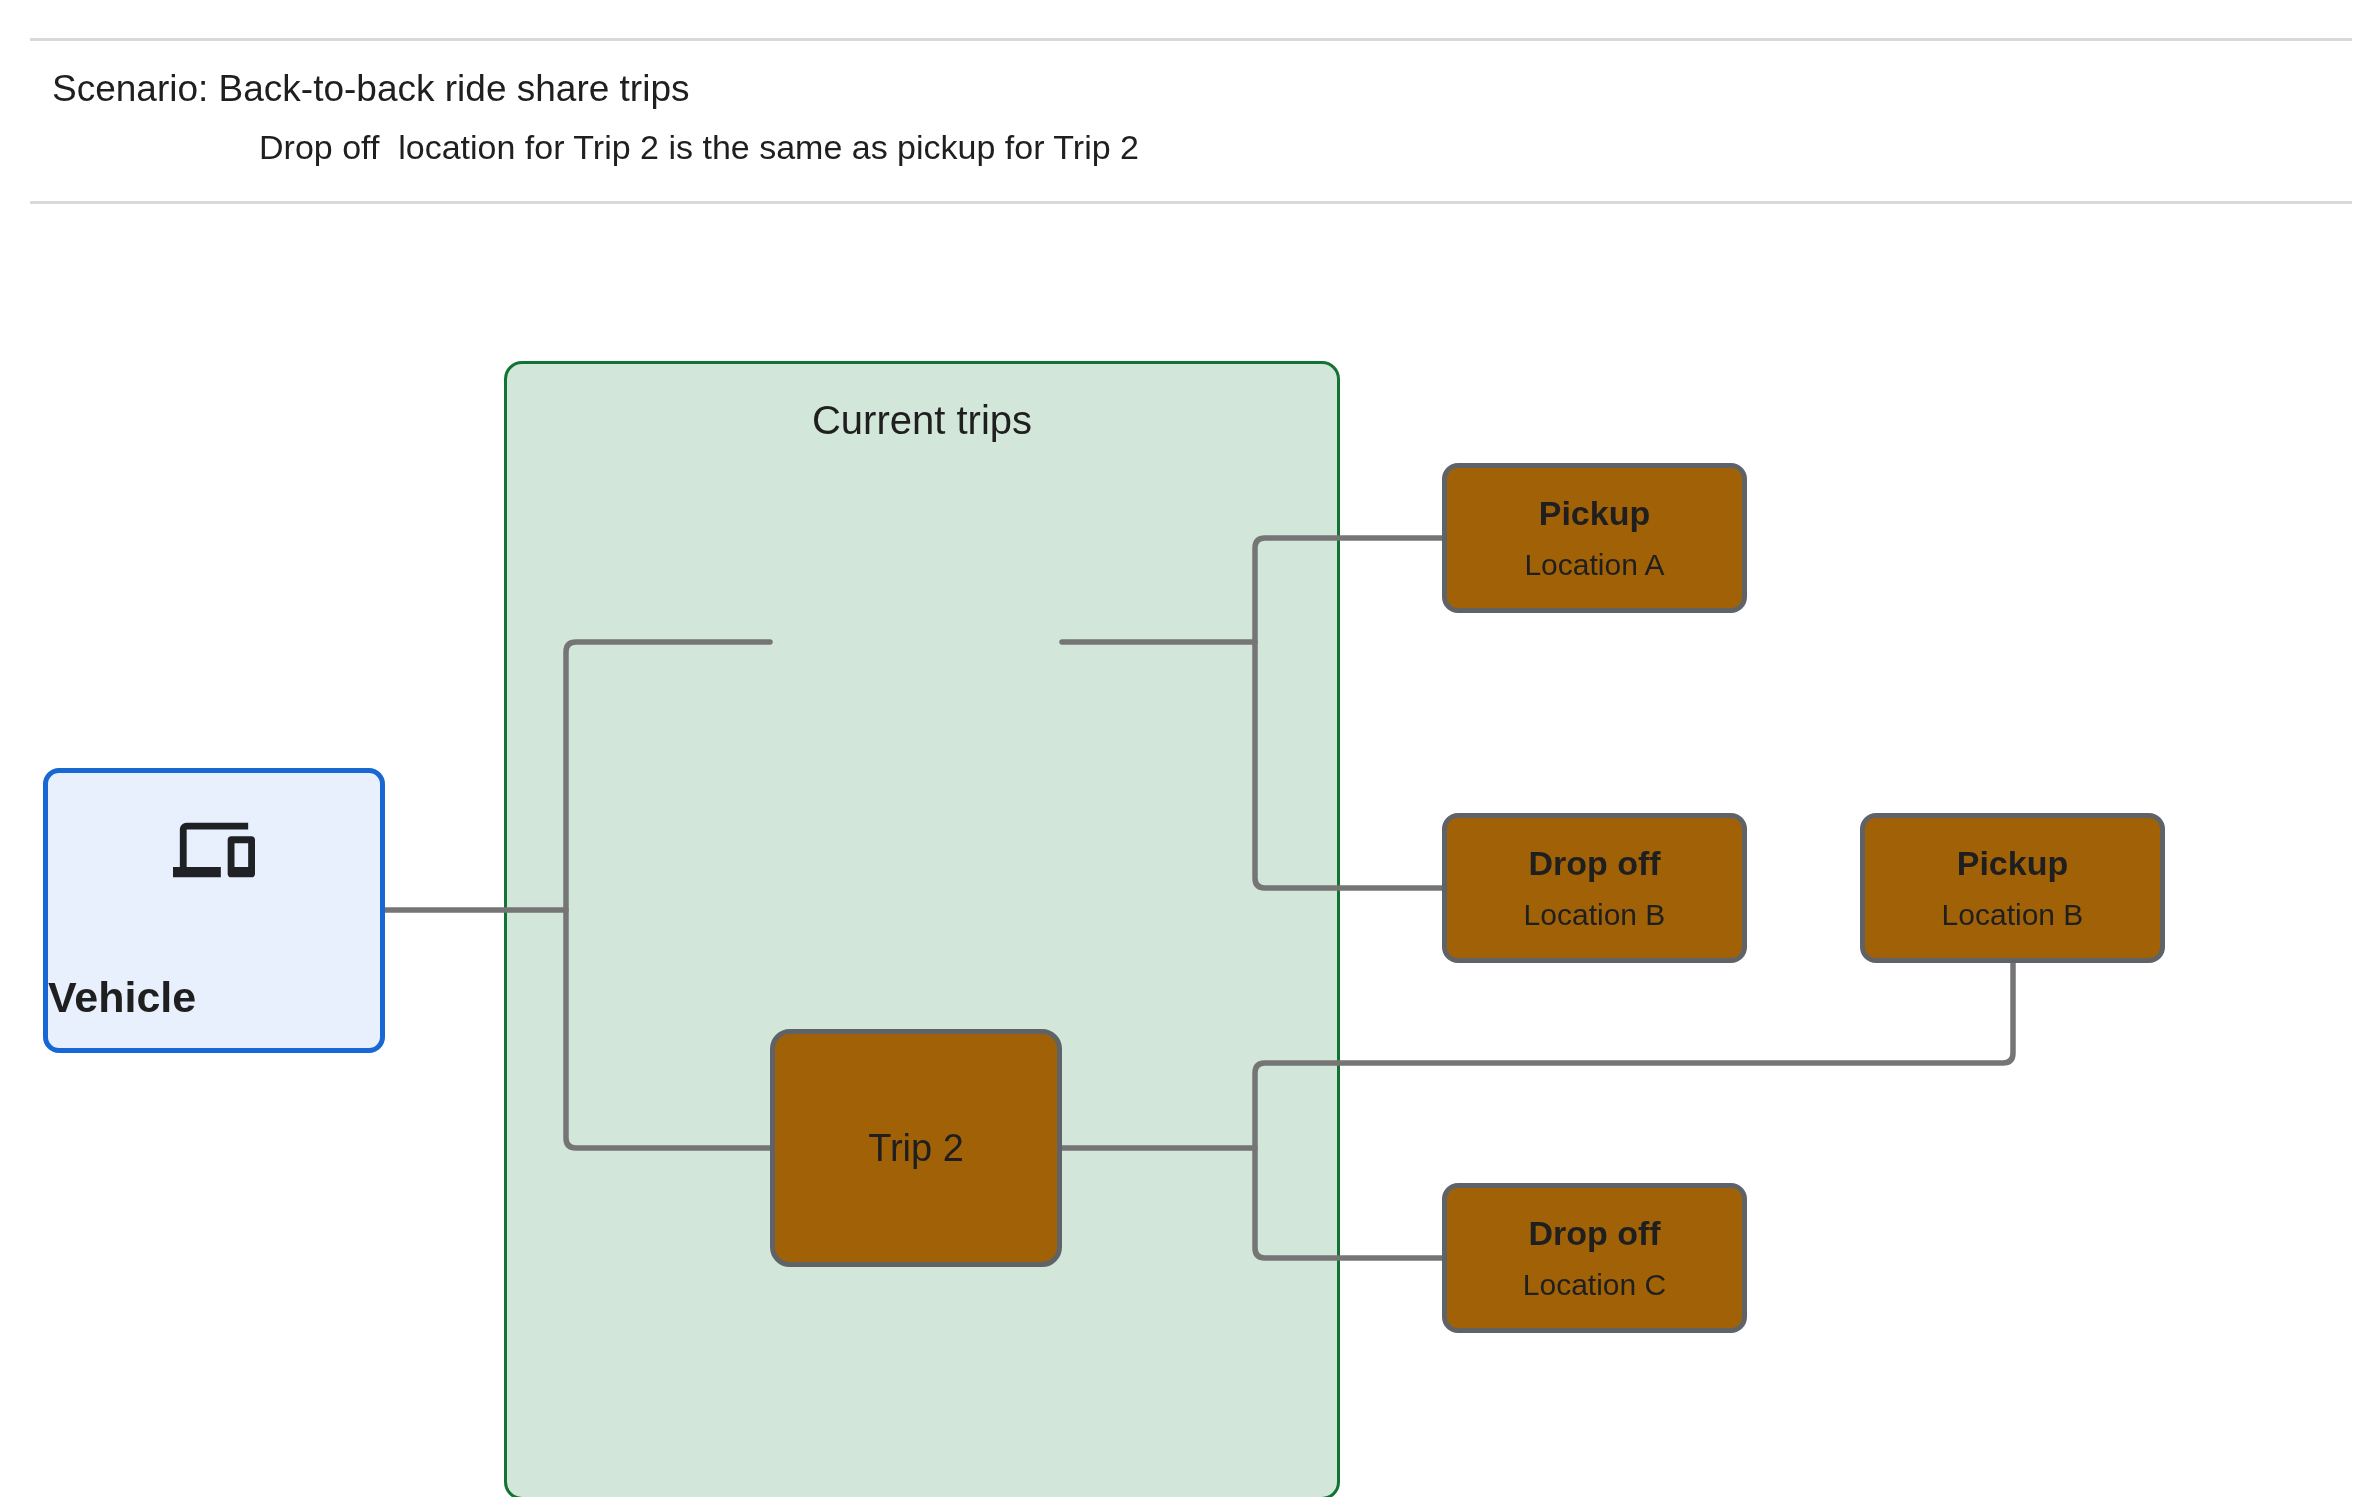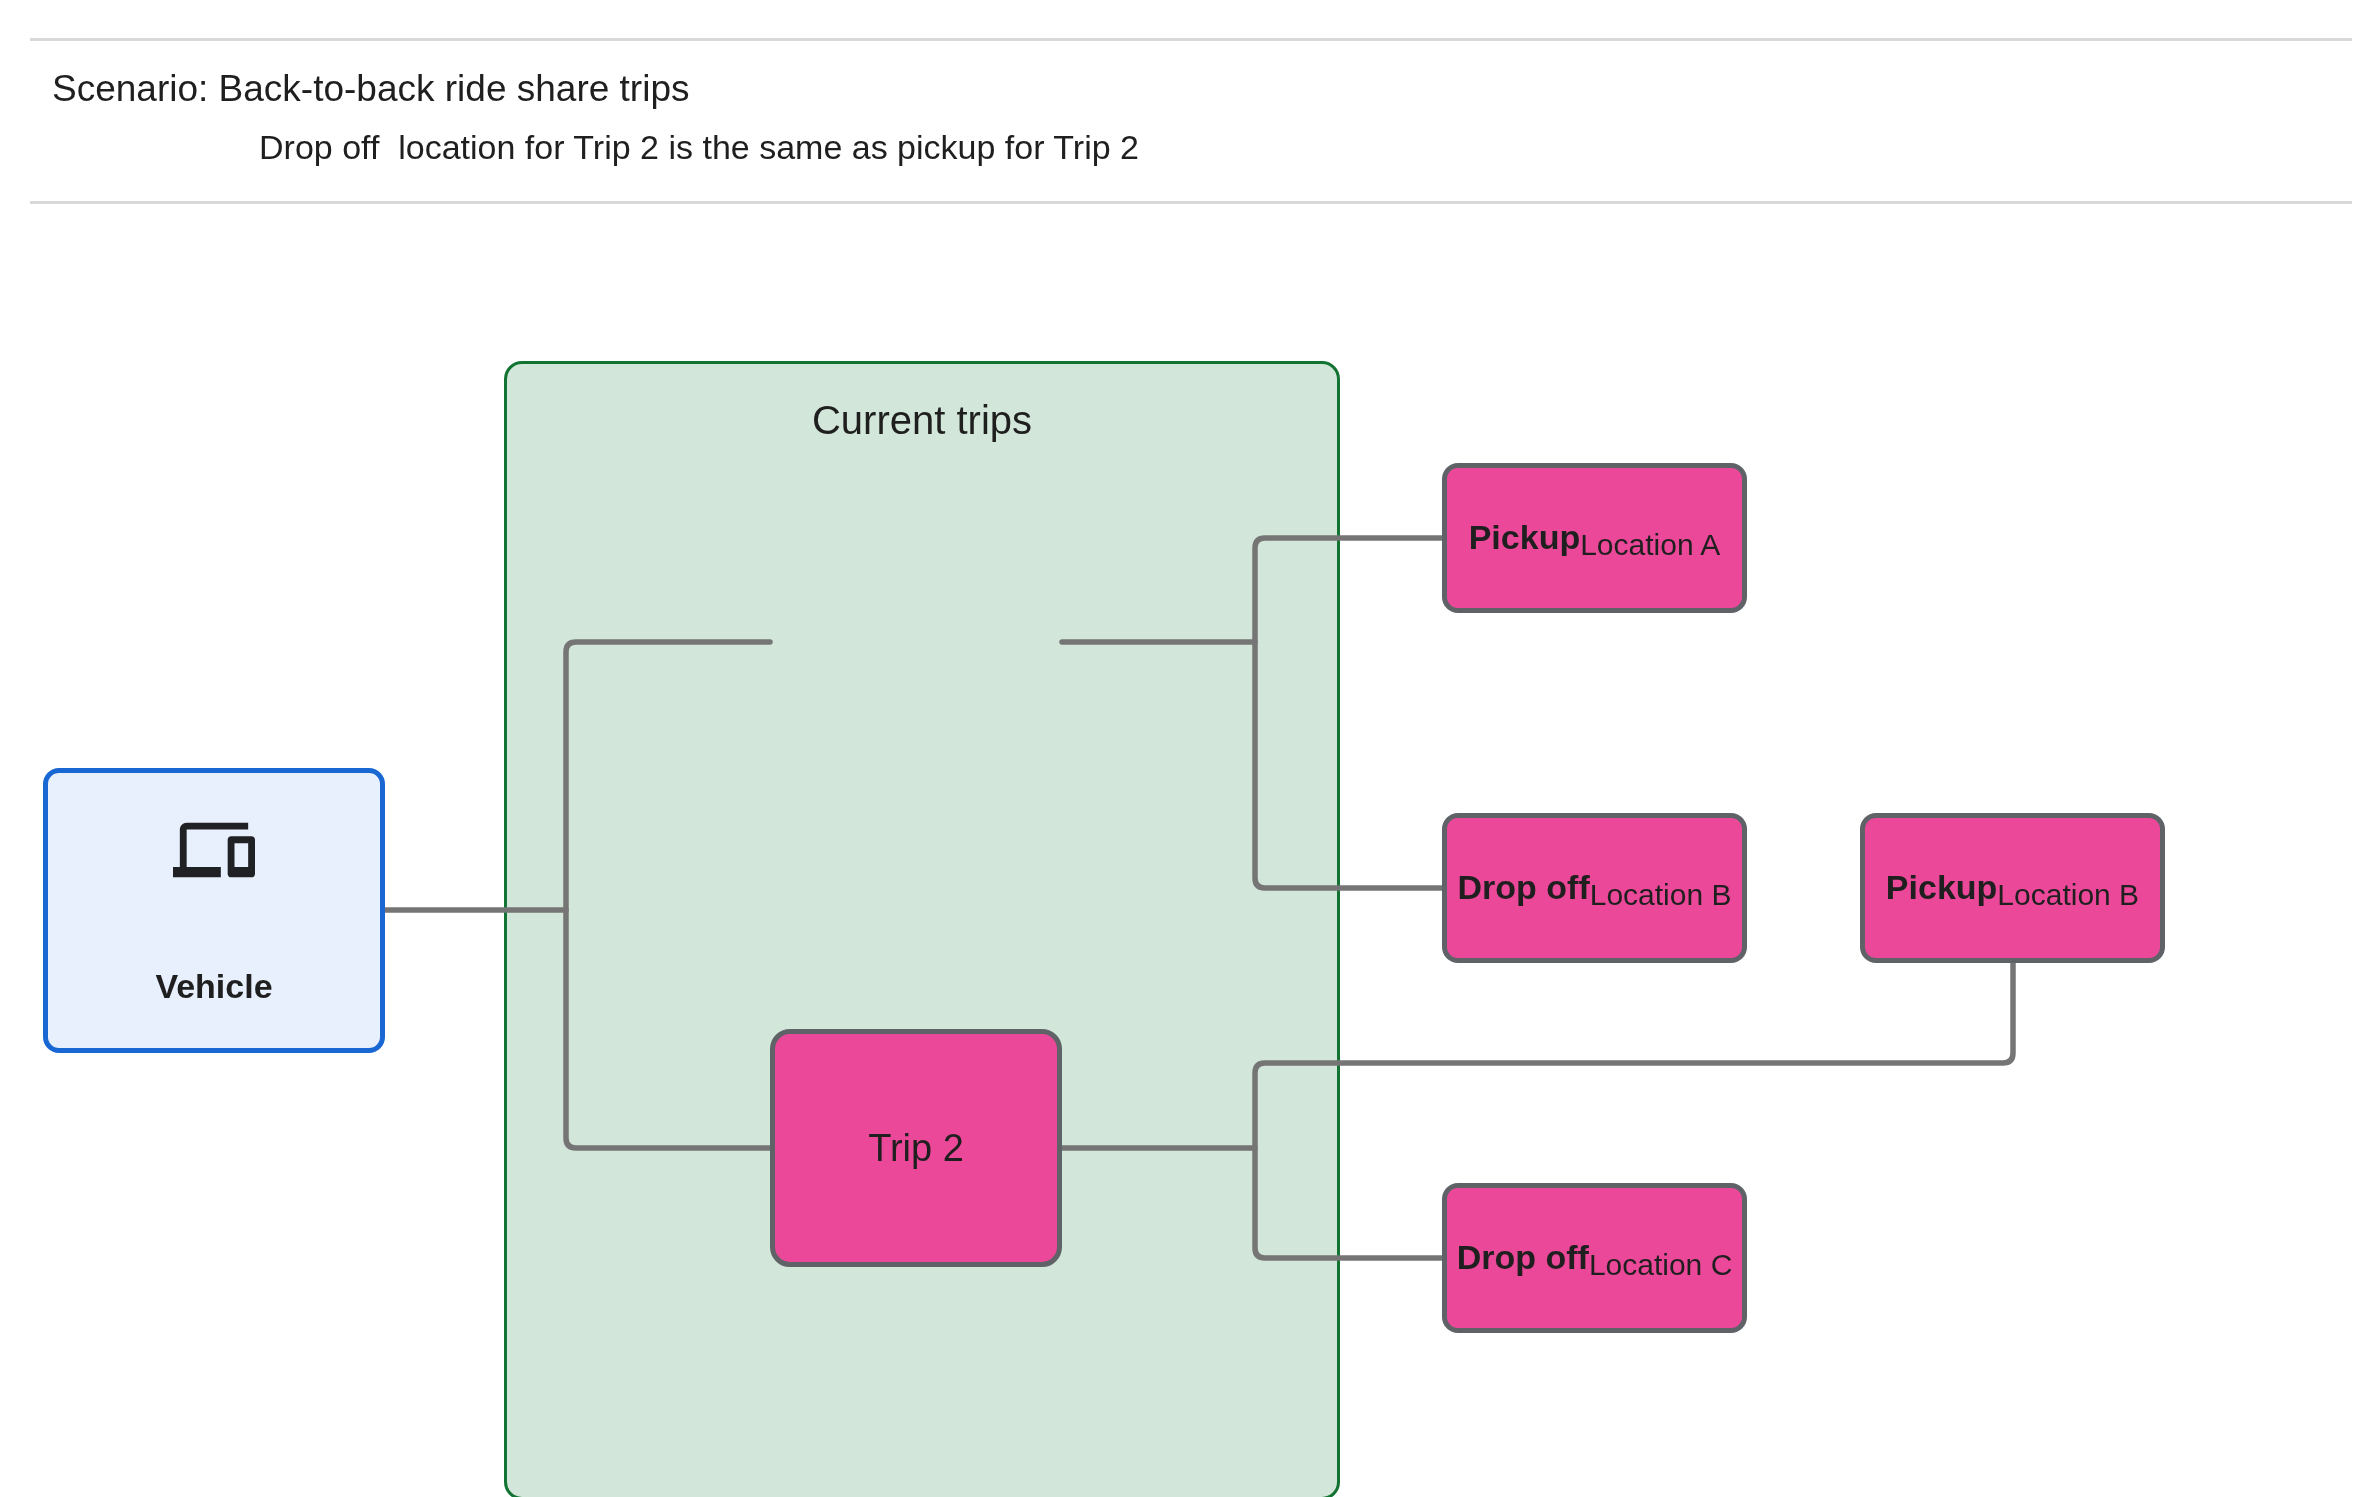--- a/index.html
+++ b/index.html
@@ -83,26 +83,26 @@
     fill: none;
     stroke: var(--connector);
     stroke-width: 5.5px;
     stroke-linecap: round;
     stroke-linejoin: round;
   }
 
   
   .node {
     position: absolute;
-    background: #ec4899;
+    background: #a16207;
     border: 5px solid var(--node-border);
     box-sizing: border-box;
     z-index: 3;
     display: flex;
-    flex-direction: row;
+    flex-direction: column;
     align-items: center;
     justify-content: center;
     text-align: center;
   }
   .trip-node {
     left: 770px;
     width: 292px;
     height: 238px;
     border-radius: 20px;
     font-size: 38px;
@@ -141,25 +141,24 @@
     position: absolute;
     top: 36px;
     left: 50%;
     transform: translateX(-50%);
     width: 82px;
     height: 82px;
     color: #202124;
   }
   .vehicle-label {
     position: absolute;
-    bottom: 38px;
+    bottom: 21px;
     left: 0;
     width: 100%;
-    text-align: center;
-    font-size: 34px;
+    font-size: 43px;
     font-weight: 700;
     line-height: 1.38;
   }
 </style>
 </head>
 <body>
 
 <div class="canvas">
 
   <div class="rule rule-top"></div>

